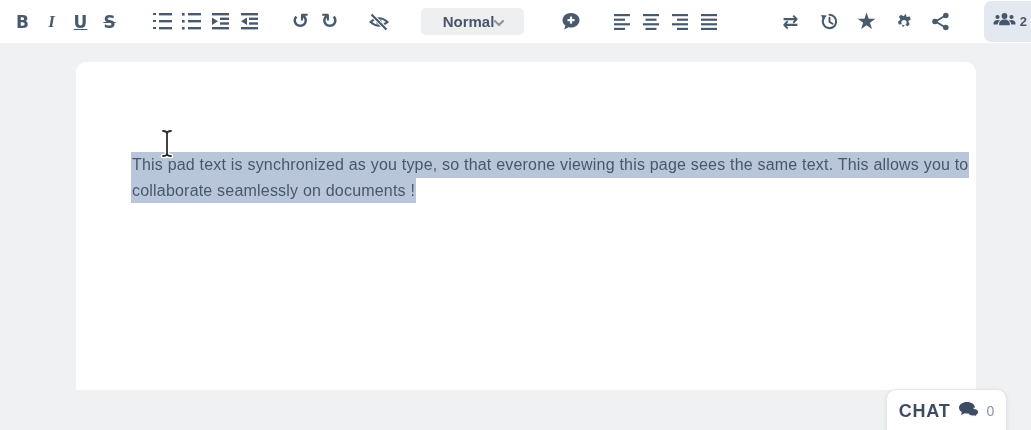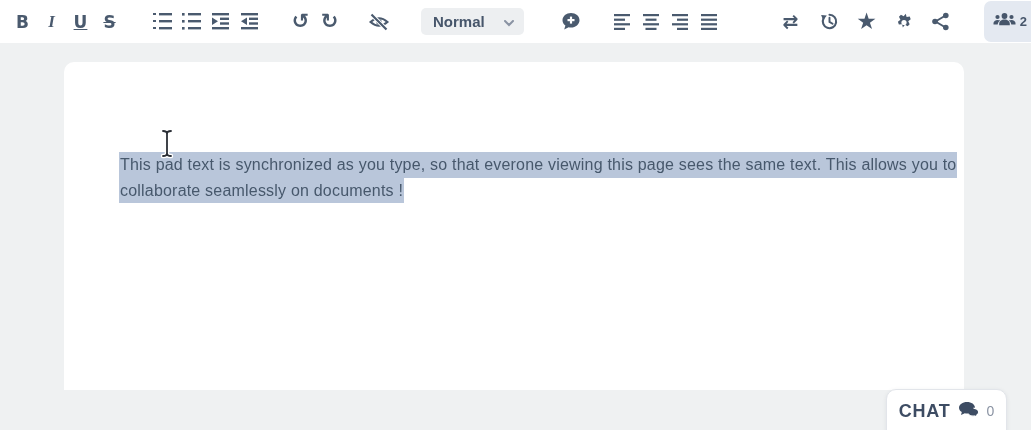--- a/index.html
+++ b/index.html
@@ -27,35 +27,35 @@
   .ltr { font-size:17px; font-weight:700; }
   .glyph { font-size:21px; line-height:1; font-weight:700; }
   .ml8{margin-left:8px;} .ml10{margin-left:10px;} .ml20{margin-left:20px;}
   .ml22{margin-left:22px;} .ml24{margin-left:24px;}
   .ml32{margin-left:32px;} .ml53{margin-left:53px;}
 
   .style-dropdown {
     margin-left:28px;
     width:103px; height:27px;
     background:#edeff1; border-radius:5px;
-    display:flex; align-items:center; justify-content:space-between;
+    display:flex; align-items:center; justify-content:center;
     padding:0 10px 0 12px; cursor:pointer;
     font-weight:700; font-size:15px; color:#47566b;
   }
   .users-btn {
     position:absolute; right:0; top:1px; height:41px;
     min-width:46px; padding:0 4px 0 9px;
     background:#e4e9f1; border-radius:7px 0 0 7px;
     display:flex; align-items:center; gap:4px; cursor:pointer;
   }
   .users-count { font-size:13px; font-weight:700; color:#47566b; }
 
   
   .pad-card {
-    position:absolute; left:64px; top:62px; width:900px; height:328px;
+    position:absolute; left:76px; top:62px; width:900px; height:328px;
     background:#ffffff; border-radius:10px 10px 0 0;
   }
   .pad-text {
     position:absolute; left:55px; top:90px; width:810px;
     font-size:16px; line-height:25.5px; letter-spacing:.2px;
     color:#47586c; cursor:text;
   }
   .sel-line {
     display:inline-block;
     background:#b9c6da;

